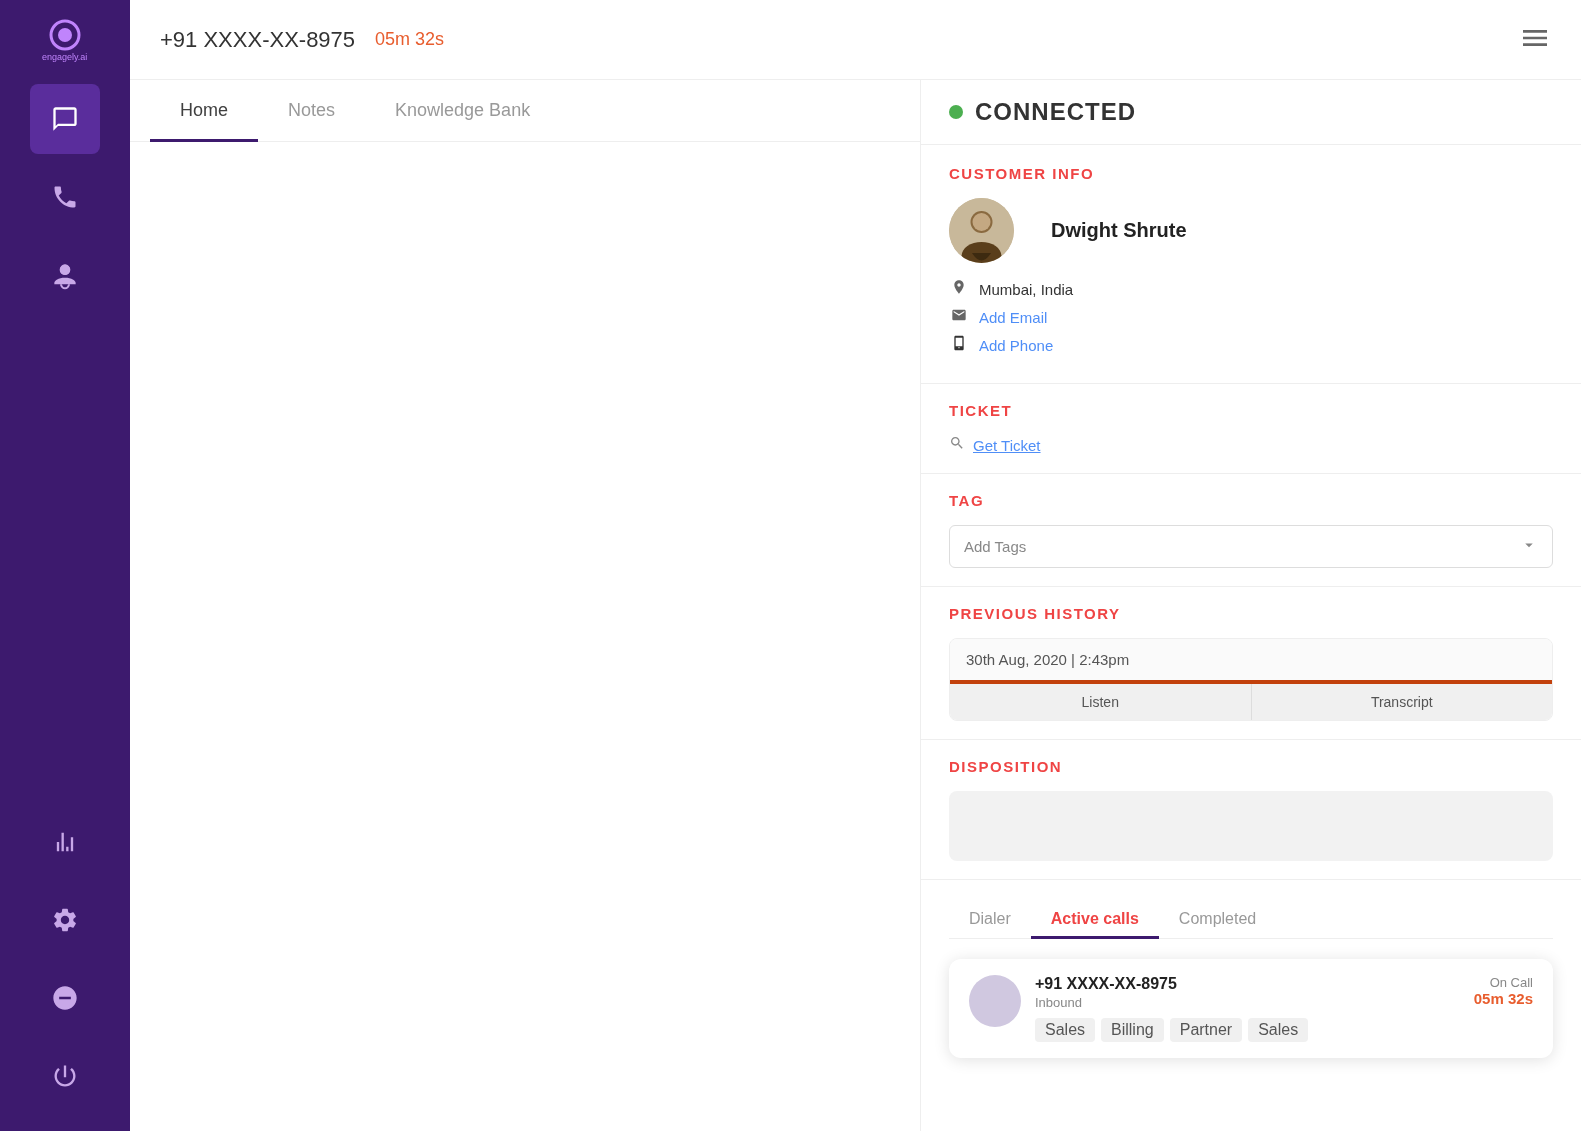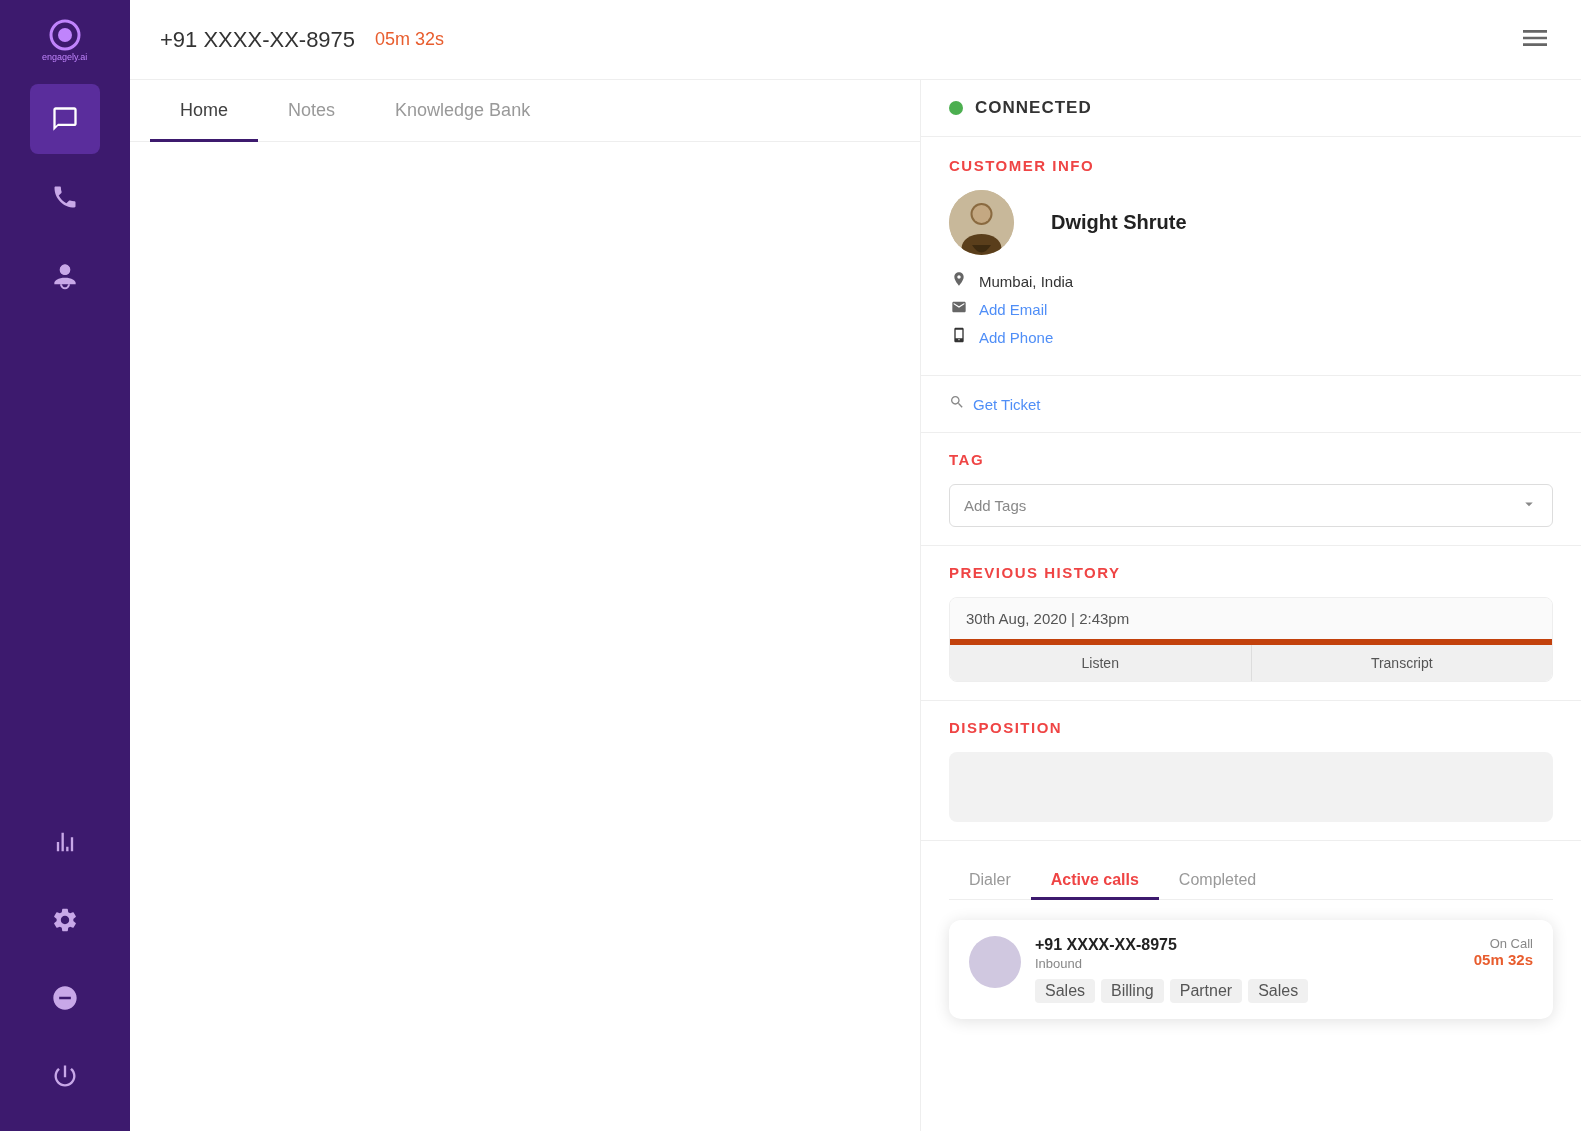--- a/index.html
+++ b/index.html
@@ -141,21 +141,21 @@
       background: white;
     }
     .connected-dot {
       width: 14px;
       height: 14px;
       background: #4caf50;
       border-radius: 50%;
       margin-right: 12px;
     }
     .connected-text {
-      font-size: 17px;
+      font-size: 24px;
       font-weight: 700;
       color: #333;
       letter-spacing: 1px;
     }
 
     
     .customer-info-section {
       padding: 20px 28px;
       border-bottom: 1px solid #eee;
     }
@@ -213,20 +213,21 @@
     .ticket-section {
       padding: 18px 28px;
       border-bottom: 1px solid #eee;
     }
     .ticket-link {
       display: flex;
       align-items: center;
       color: #4f8ef7;
       cursor: pointer;
       font-size: 15px;
+      text-decoration: underline;
     }
     .ticket-link .icon { margin-right: 8px; font-size: 16px; color: #888; }
 
     
     .tag-section {
       padding: 18px 28px;
       border-bottom: 1px solid #eee;
     }
     .tag-dropdown {
       border: 1px solid #ddd;
@@ -248,21 +249,21 @@
     }
     .history-card {
       border: 1px solid #eee;
       border-radius: 8px;
       overflow: hidden;
     }
     .history-date {
       padding: 12px 16px;
       font-size: 15px;
       color: #555;
-      border-bottom: 6px solid #c2410c;
+      border-bottom: 4px solid #c2410c;
       background: #fafafa;
     }
     .history-actions {
       display: flex;
     }
     .history-btn {
       flex: 1;
       padding: 10px;
       text-align: center;
       background: #f0f0f0;
@@ -503,20 +504,21 @@
           <span class="icon">
             <svg width="16" height="16" viewBox="0 0 24 24" fill="#333">
                 <path d="M17 1H7c-1.1 0-2 .9-2 2v18c0 1.1.9 2 2 2h10c1.1 0 2-.9 2-2V3c0-1.1-.9-2-2-2zm-5 19c-.55 0-1-.45-1-1s.45-1 1-1 1 .45 1 1-.45 1-1 1zM17 17H7V4h10v13z"></path>
               </svg>
           </span>
           <a class="link">Add Phone</a>
         </div>
       </div>
 
       <div class="ticket-section">
+        <div class="section-title">TICKET</div>
         <div class="ticket-link">
           <span class="icon">
             <svg width="16" height="16" viewBox="0 0 24 24" fill="#888">
                 <path d="M15.5 14h-.79l-.28-.27C15.41 12.59 16 11.11 16 9.5 16 5.91 13.09 3 9.5 3S3 5.91 3 9.5 5.91 16 9.5 16c1.61 0 3.09-.59 4.23-1.57l.27.28v.79l5 4.99L20.49 19l-4.99-5zm-6 0C7.01 14 5 11.99 5 9.5S7.01 5 9.5 5 14 7.01 14 9.5 11.99 14 9.5 14z"></path>
               </svg>
           </span>
           <span>Get Ticket</span>
         </div>
       </div>
 

